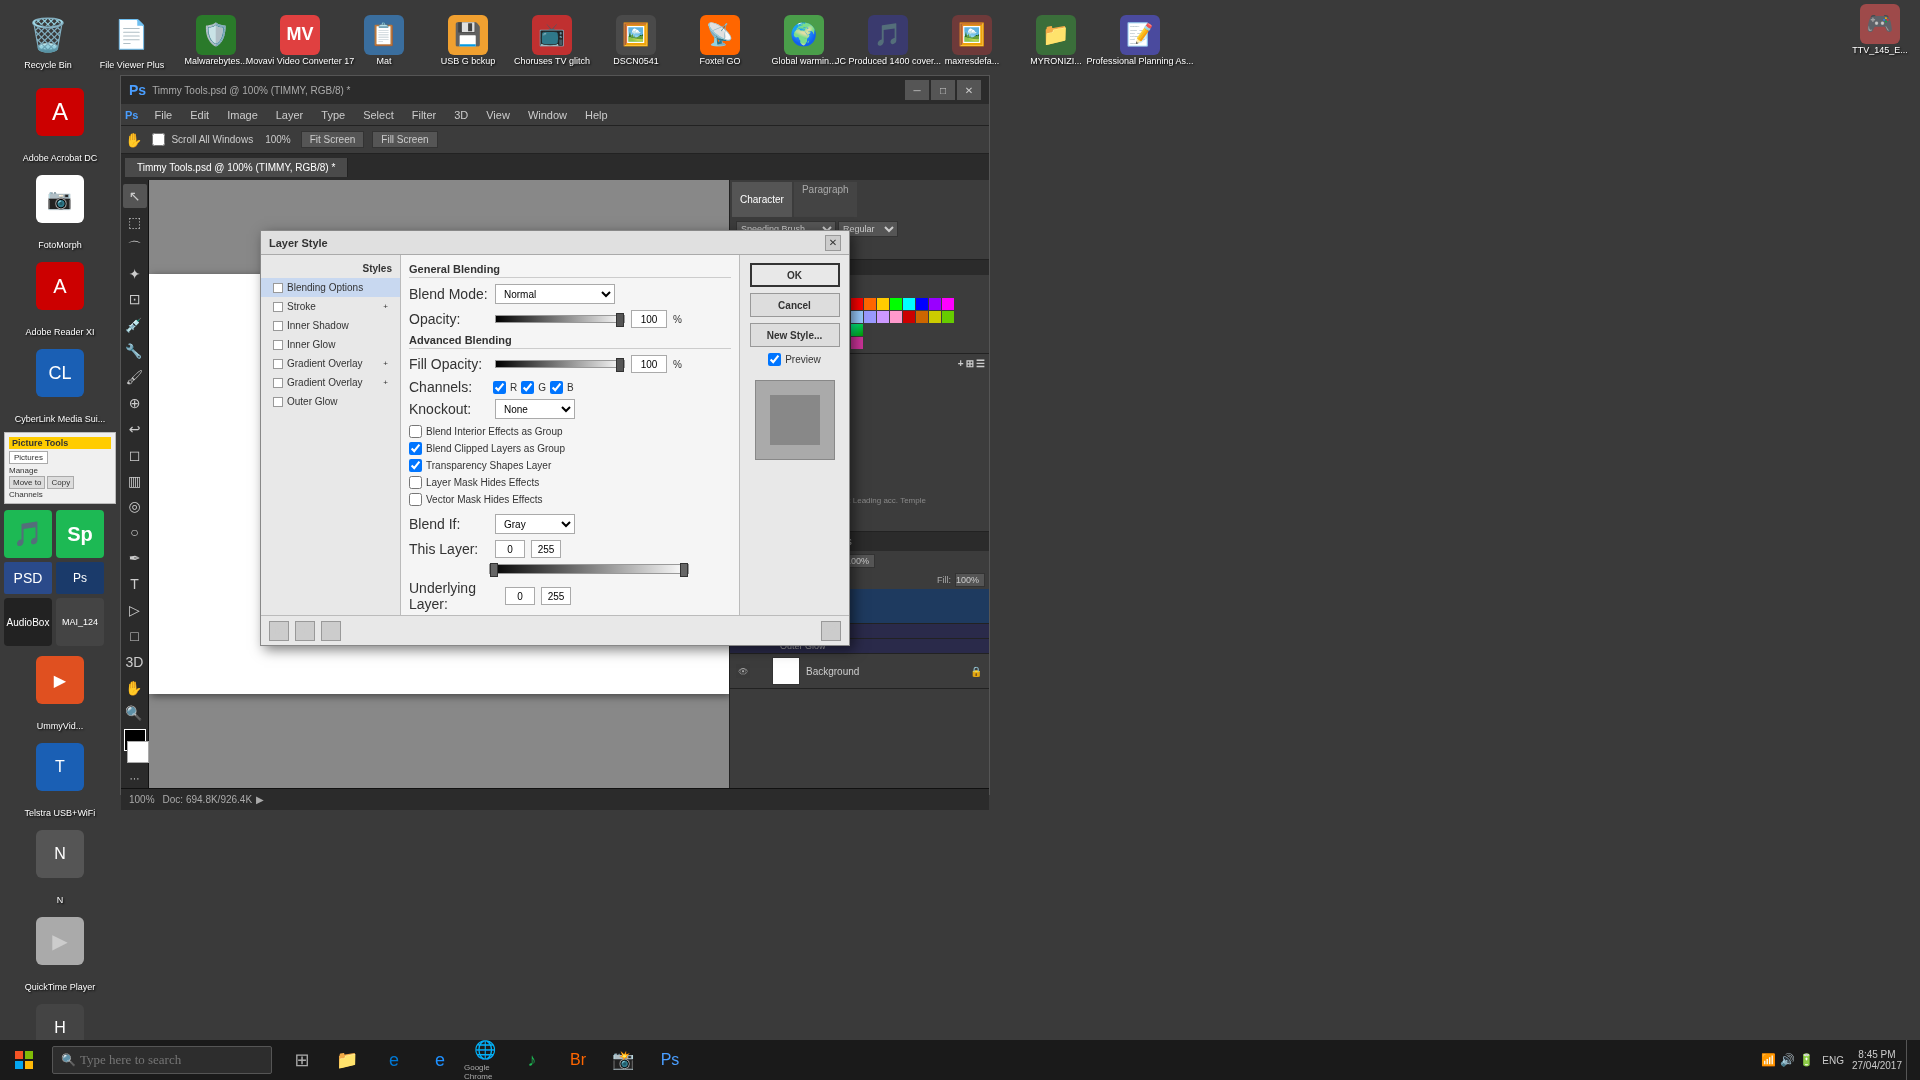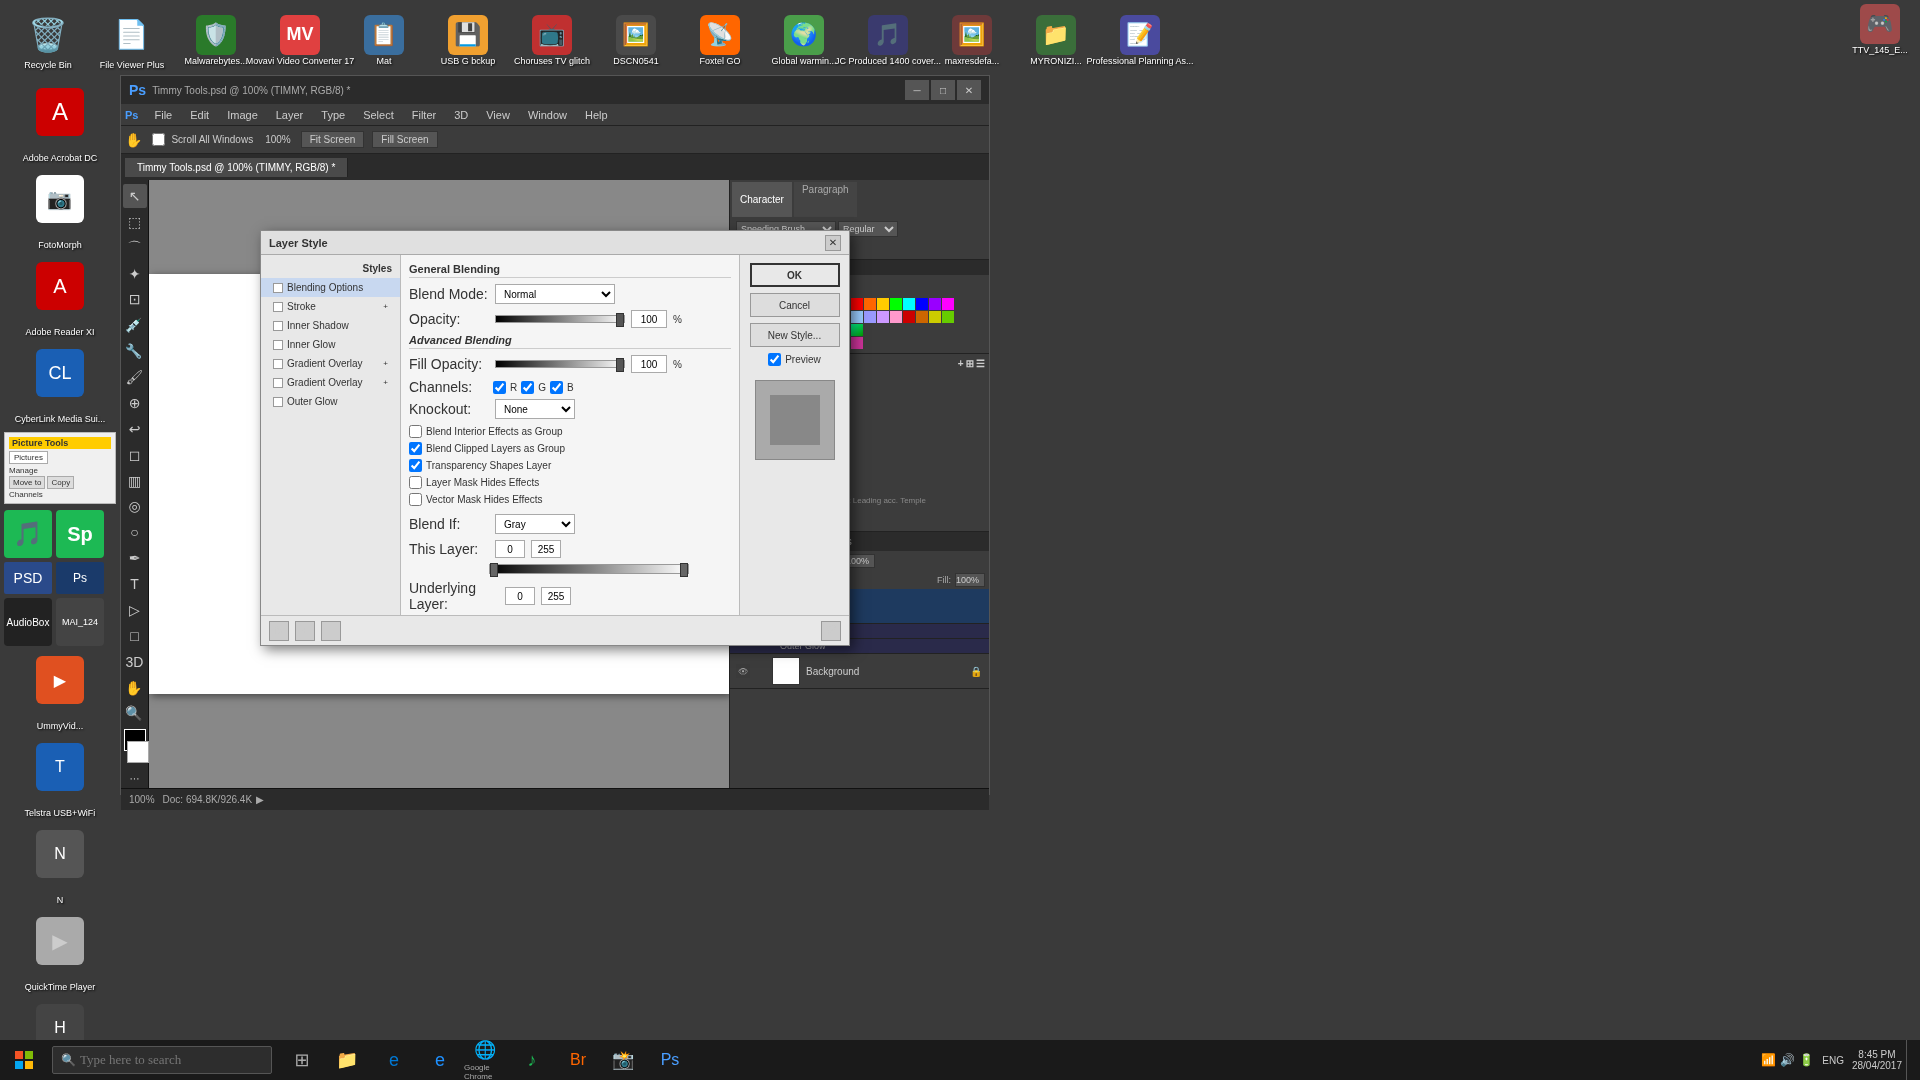--- a/index.html
+++ b/index.html
@@ -83,21 +83,21 @@
     .blend-section-title { font-size: 11px; color: #333; font-weight: bold; margin-bottom: 6px; border-bottom: 1px solid #ccc; padding-bottom: 2px; }
     .blend-row { display: flex; align-items: center; margin-bottom: 6px; gap: 6px; }
     .blend-label { font-size: 14px; color: #333; width: 80px; }
     .blend-select { height: 20px; font-size: 10px; background: #fff; border: 1px solid #aaa; padding: 1px 4px; width: 120px; }
     .blend-input { width: 36px; height: 18px; font-size: 10px; text-align: center; border: 1px solid #aaa; background: #fff; }
     .blend-percent { font-size: 10px; color: #333; }
     .blend-checkbox-row { display: flex; align-items: center; gap: 4px; margin-bottom: 4px; font-size: 10px; color: #333; }
 
     
     .dialog-right { width: 110px; background: #e8e8e8; border-left: 1px solid #bbb; padding: 8px; display: flex; flex-direction: column; gap: 6px; align-items: center; }
-    .dialog-btn { width: 90px; height: 24px; font-size: 10px; cursor: pointer; border: 1px solid #999; background: #ddd; color: #333; display: flex; align-items: center; justify-content: center; }
+    .dialog-btn { width: 90px; height: 24px; font-size: 10px; cursor: pointer; border: 1px solid #999; background: #ddd; color: #333; display: flex; align-items: center; justify-content: center; font-weight: bold; }
     .dialog-btn.primary { background: #e8e8e8; border: 2px solid #333; font-weight: bold; }
     .dialog-preview-box { width: 80px; height: 80px; background: #aaa; border: 1px solid #888; margin-top: 8px; display: flex; align-items: center; justify-content: center; }
     .dialog-preview-inner { width: 50px; height: 50px; background: #888; }
     .preview-row { display: flex; align-items: center; gap: 4px; font-size: 10px; color: #333; }
 
     
     .dialog-footer { height: 30px; background: #e8e8e8; border-top: 1px solid #bbb; display: flex; align-items: center; padding: 0 8px; gap: 6px; }
     .footer-icon { width: 20px; height: 20px; background: #ccc; border: 1px solid #999; cursor: pointer; display: flex; align-items: center; justify-content: center; font-size: 10px; }
 
     
@@ -609,21 +609,21 @@
 
         <div class="blend-row">
           <span class="blend-label">Opacity:</span>
           <div class="slider-track">
             <div class="thumb" style="right:0;"></div>
           </div>
           <input class="blend-input" value="100" style="">
           <span class="blend-percent">%</span>
         </div>
 
-        <div class="blend-section-title" style="font-style:italic;">Advanced Blending</div>
+        <div class="blend-section-title" style="">Advanced Blending</div>
 
         <div class="blend-row">
           <span class="blend-label">Fill Opacity:</span>
           <div class="slider-track">
             <div class="thumb" style="right:0;"></div>
           </div>
           <input class="blend-input" value="100" style="">
           <span class="blend-percent">%</span>
         </div>
 
@@ -774,19 +774,19 @@
 
     <div class="taskbar-right">
       <span style="display:flex;gap:4px;align-items:center;">
         <span style="cursor:pointer;font-size:12px;">📶</span>
         <span style="cursor:pointer;font-size:12px;">🔊</span>
         <span style="cursor:pointer;font-size:12px;">🔋</span>
       </span>
       <span style="cursor:pointer;margin:0 4px;">ENG</span>
       <div class="taskbar-time">
         <span>8:45 PM</span>
-        <span>28/04/2017</span>
+        <span>27/04/2017</span>
       </div>
       <span style="width:6px;height:40px;border-left:1px solid #555;cursor:pointer;display:block;"></span>
     </div>
   </div>
 
 </div>
 
 </body></html>

